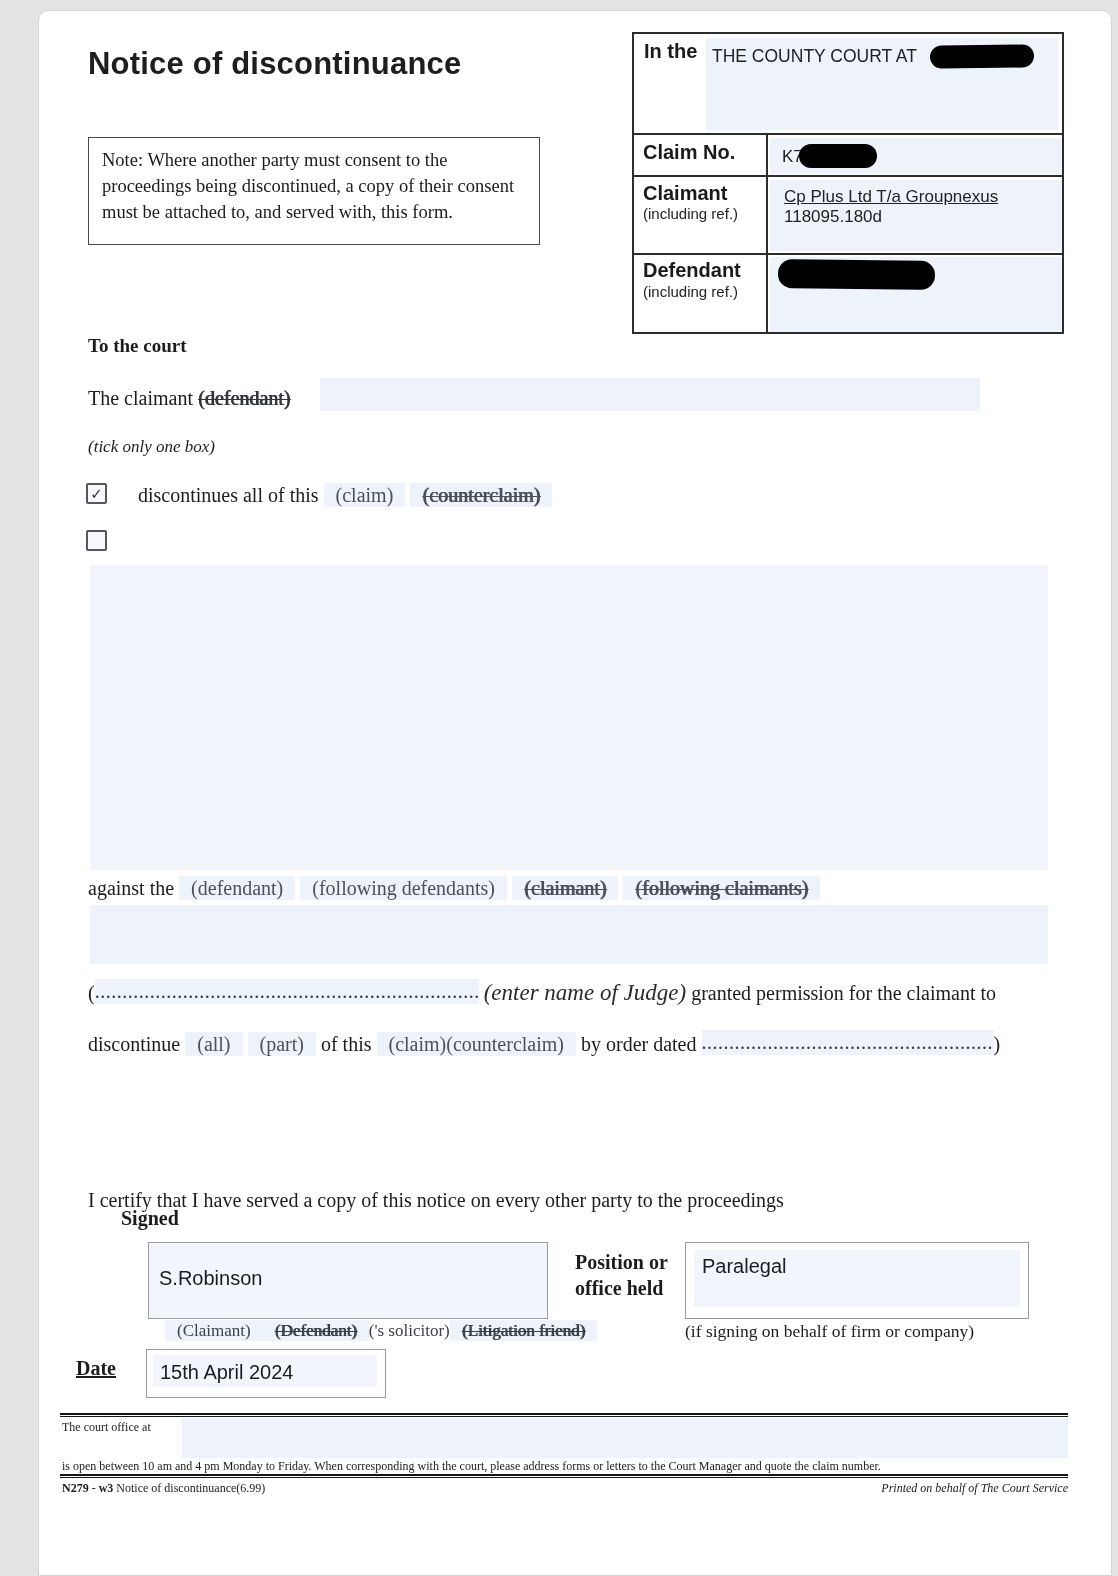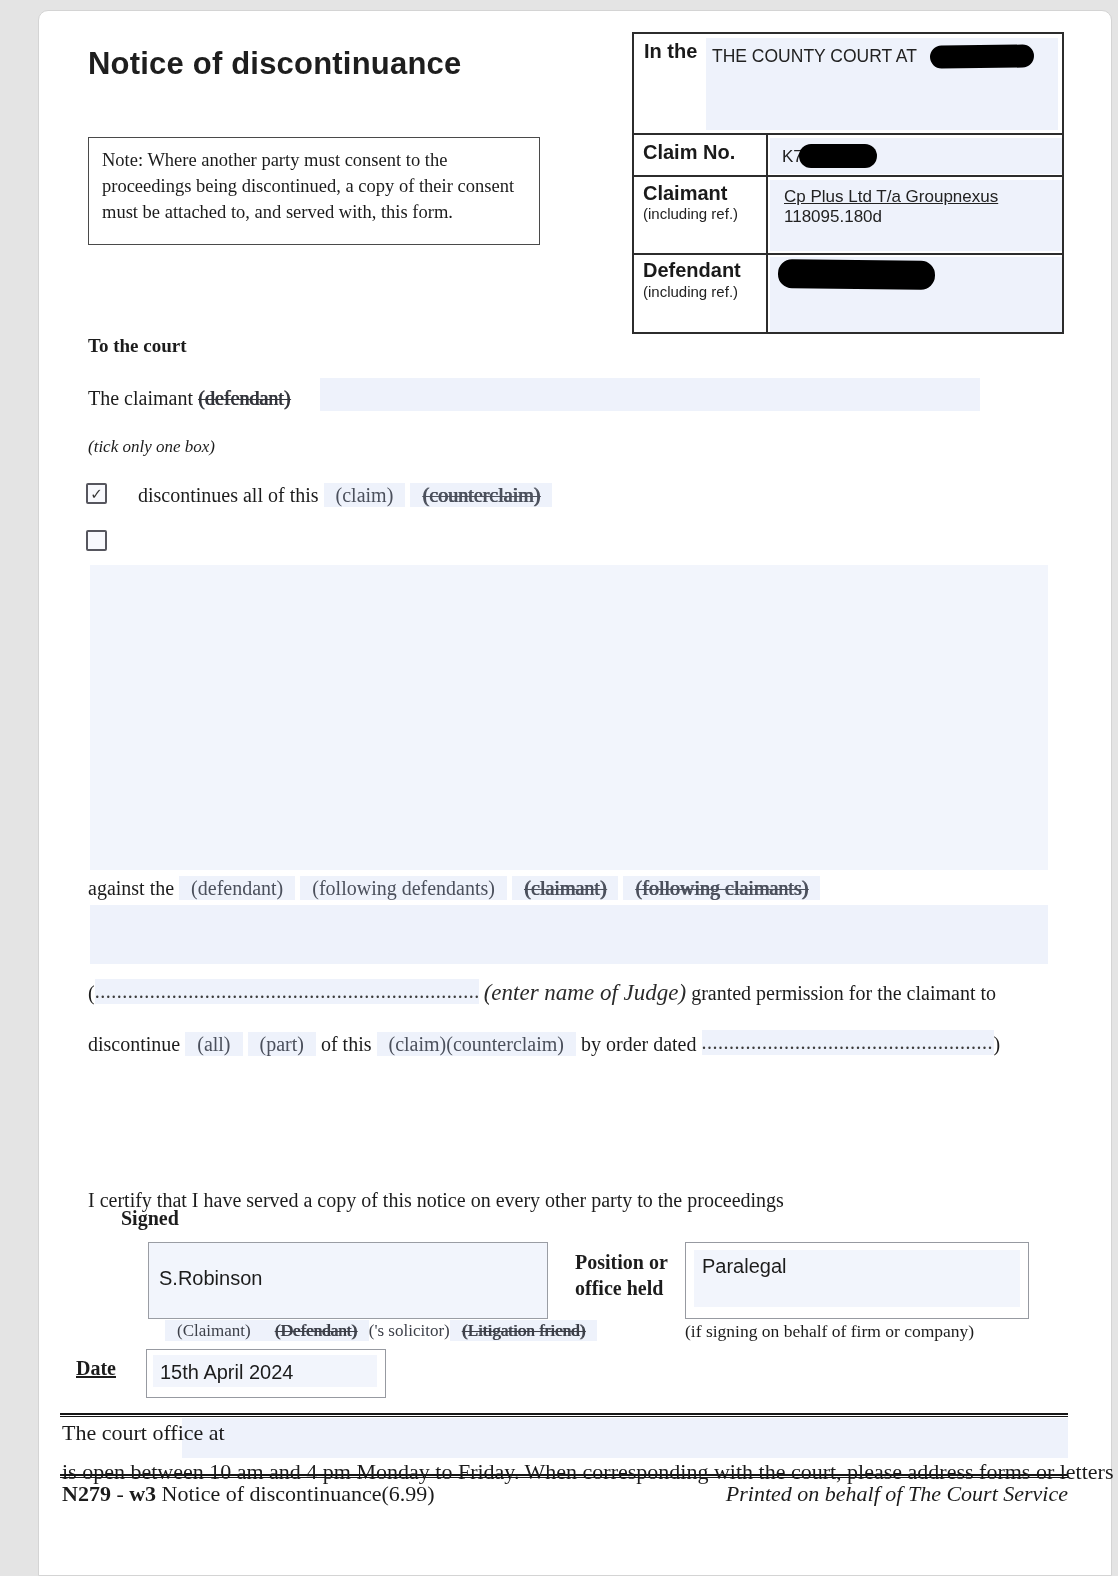--- a/index.html
+++ b/index.html
@@ -40,21 +40,21 @@
 
   .bigfield { background:#f2f5fc; }
 
   .dotfield { display:inline-block; vertical-align:-4px; background:#eef2fb;
               overflow:hidden; white-space:nowrap; height:25px; line-height:25px;
               font-size:20px; color:#3d3d3d; letter-spacing:0.5px; }
 
   .inputbox { border:1px solid #979aa1; background:#fff; }
   .inputbox .inner { position:absolute; background:#f2f5fc; }
   .valtext { font-family:"Liberation Sans", sans-serif; font-size:20px; color:#1c1c1c; }
-  .footer-serif { font-size:22px; color:#1b1b1b; }
+  .footer-serif { font-size:12px; color:#1b1b1b; }
   .rule { height:4px; border-top:2px solid #161616; border-bottom:1px solid #161616; }
 </style>
 </head>
 <body>
 
 <div class="stage">
   <div class="sheet"></div>
 
   <div class="abs title" style="left:88px; top:46px;">Notice of discontinuance</div>
 

